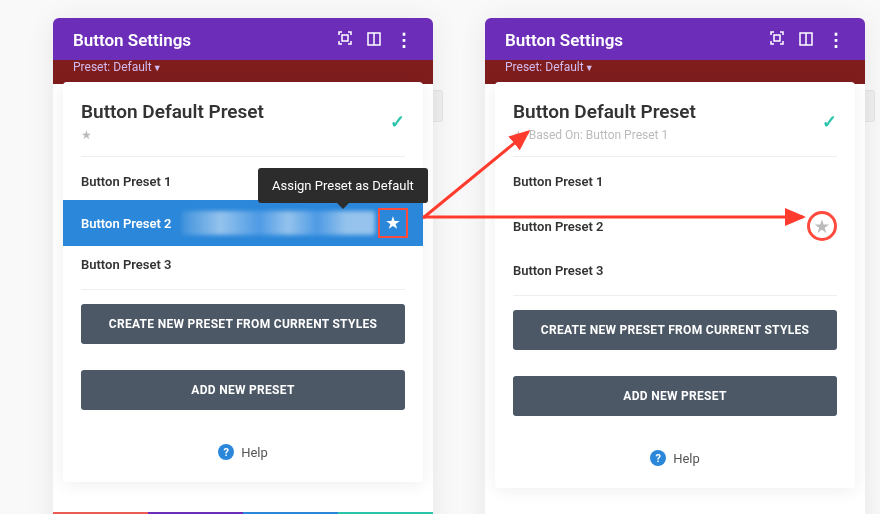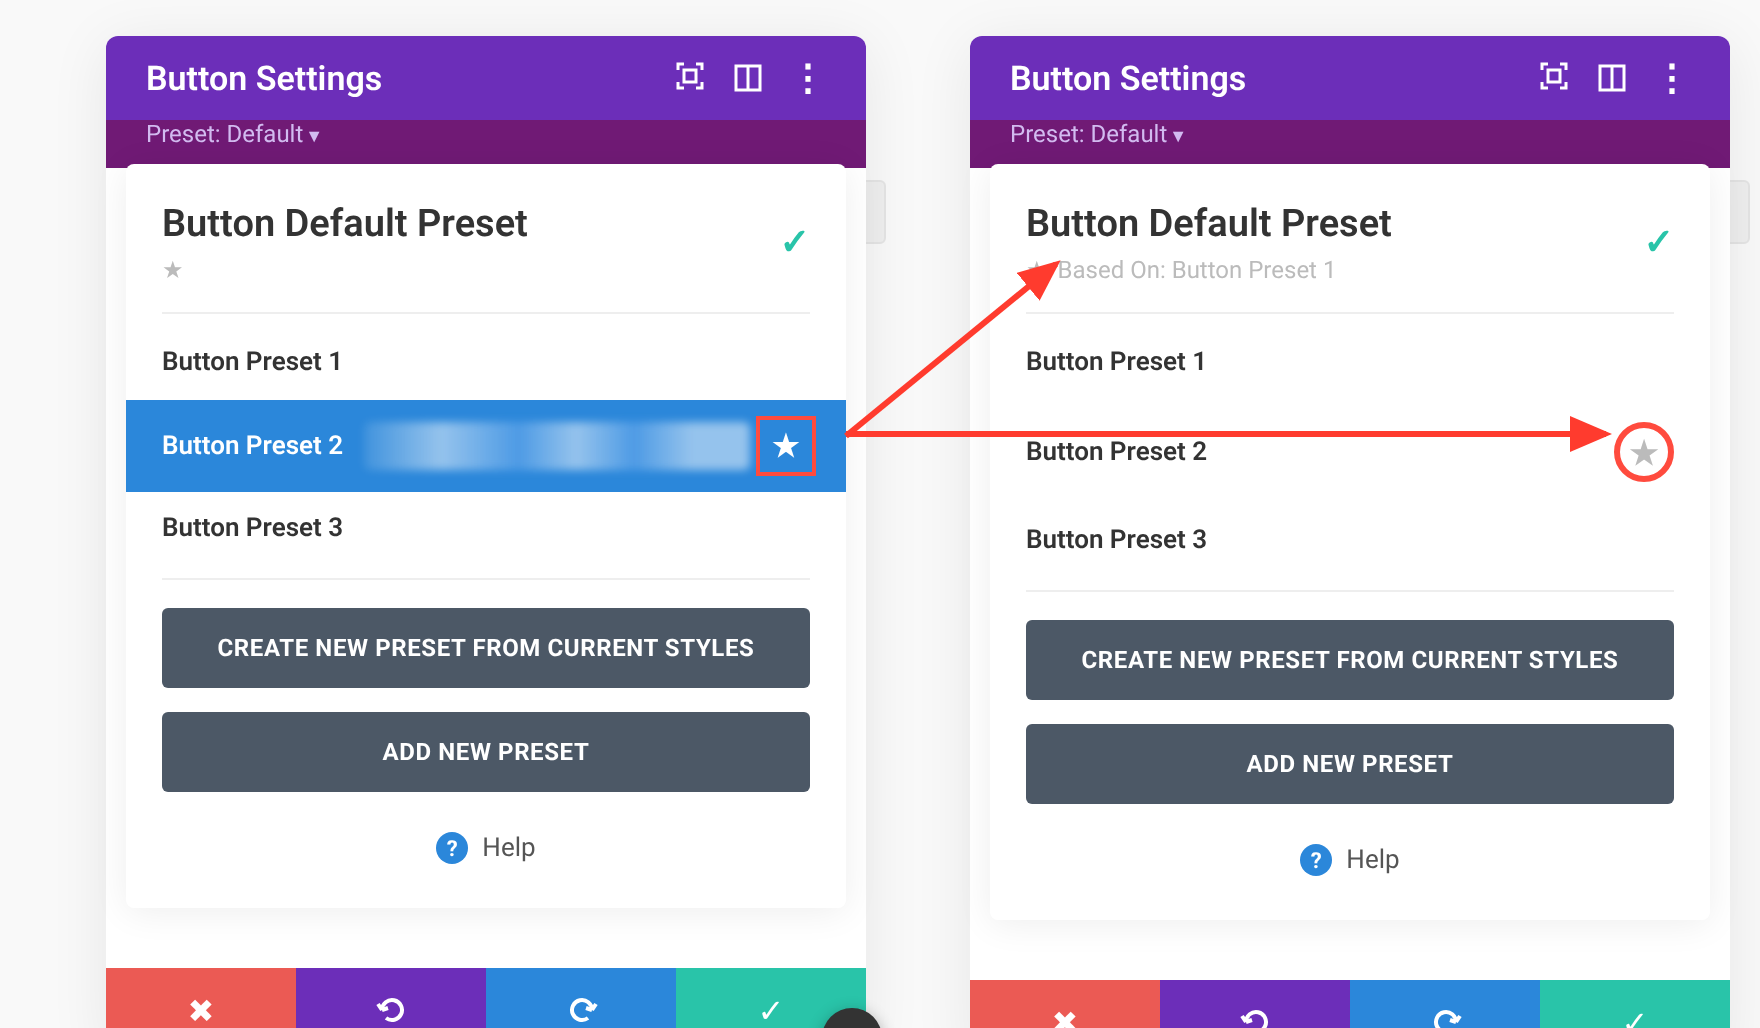--- a/index.html
+++ b/index.html
@@ -30,21 +30,21 @@
     gap: 34px;
   }
   .hdr-title {
     font-size: 17px;
     font-weight: 600;
     flex: 1;
   }
   .hdr-icons { display: flex; gap: 14px; align-items: center; }
   .hdr-icons span { cursor: pointer; }
   .preset-line {
-    background: #701a75;
+    background: #7f1d1d;
     color: #d2bbf0;
     font-size: 12px;
     padding: 0 20px 10px 20px;
   }
   .preset-line .caret { font-size: 9px; margin-left: 1px; }
   .body {
     background: #fff;
     padding: 0 18px 10px 18px;
     position: relative;
     margin: 0 10px;
@@ -139,21 +139,21 @@
   .divider { border-top: 1px solid #eee; margin: 6px 0 14px 0; }
   .btn {
     background: #4c5866;
     color: #fff;
     font-size: 12px;
     font-weight: 700;
     letter-spacing: 0.3px;
     padding: 13px 0;
     text-align: center;
     border-radius: 3px;
-    margin-bottom: 12px;
+    margin-bottom: 26px;
     cursor: pointer;
   }
   .help {
     text-align: center;
     font-size: 13px;
     color: #555;
     padding: 8px 0 12px 0;
     display: flex;
     align-items: center;
     justify-content: center;
@@ -282,20 +282,23 @@
 
     <div class="divider"></div>
     <div class="btn">CREATE NEW PRESET FROM CURRENT STYLES</div>
     <div class="btn">ADD NEW PRESET</div>
     <div class="help">
       <span class="help-icon">?</span>
       <span>Help</span>
     </div>
   </div>
 
+  <div class="tooltip" style="left:205px; top:150px;">
+    <span>Assign Preset as Default</span>
+  </div>
 
   <div class="footer">
     <div class="fbtn red">✖</div>
     <div class="fbtn purple">
       <svg width="16" height="16" viewBox="0 0 16 16" fill="none" stroke="#fff" stroke-width="2">
           <path d="M3 8a5 5 0 1 1 2 4"></path>
           <path d="M3 8l-2 -3M3 8l3 -1"></path>
         </svg>
     </div>
     <div class="fbtn blue">

